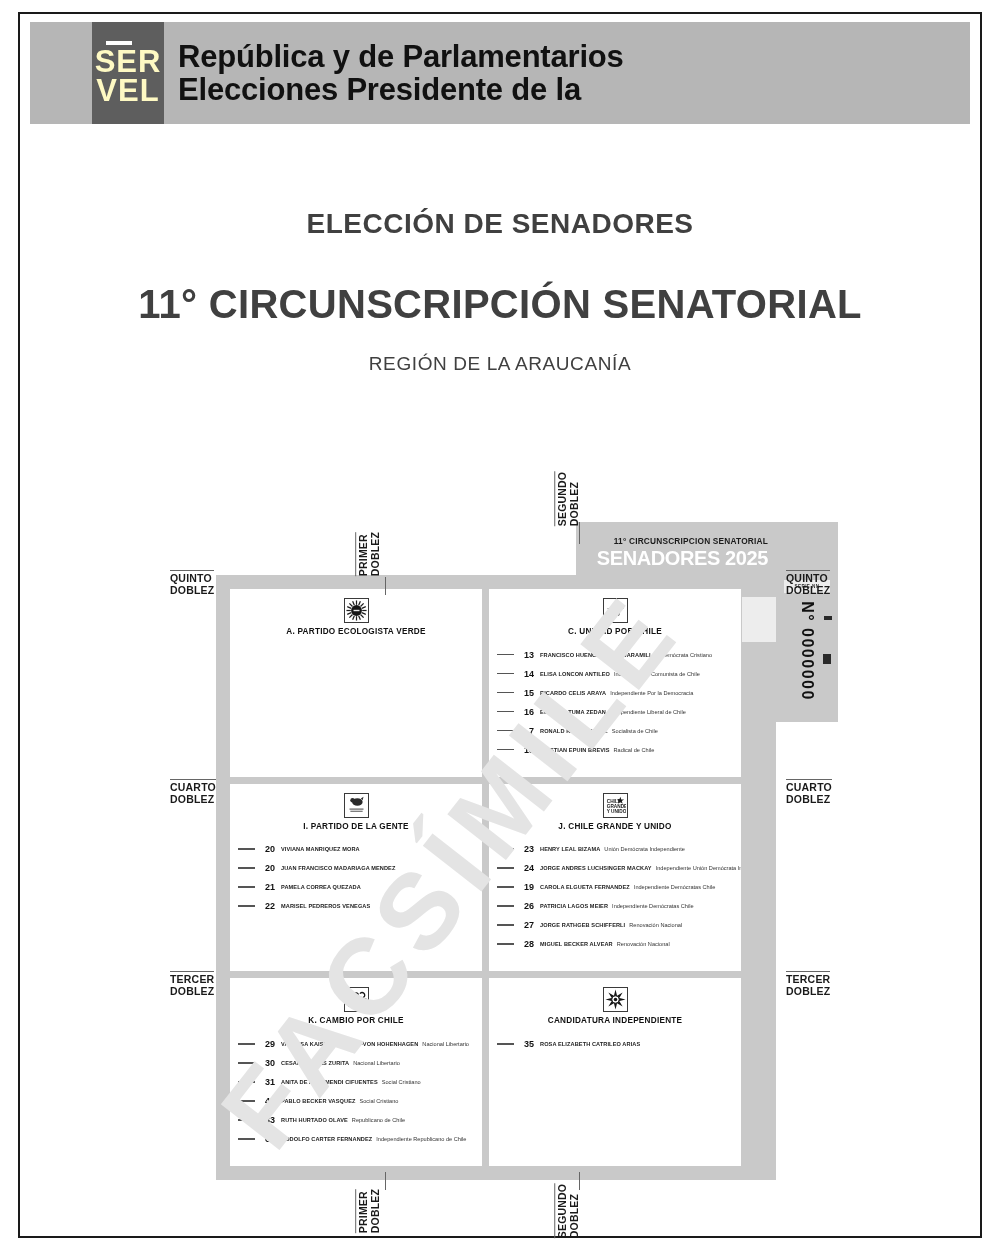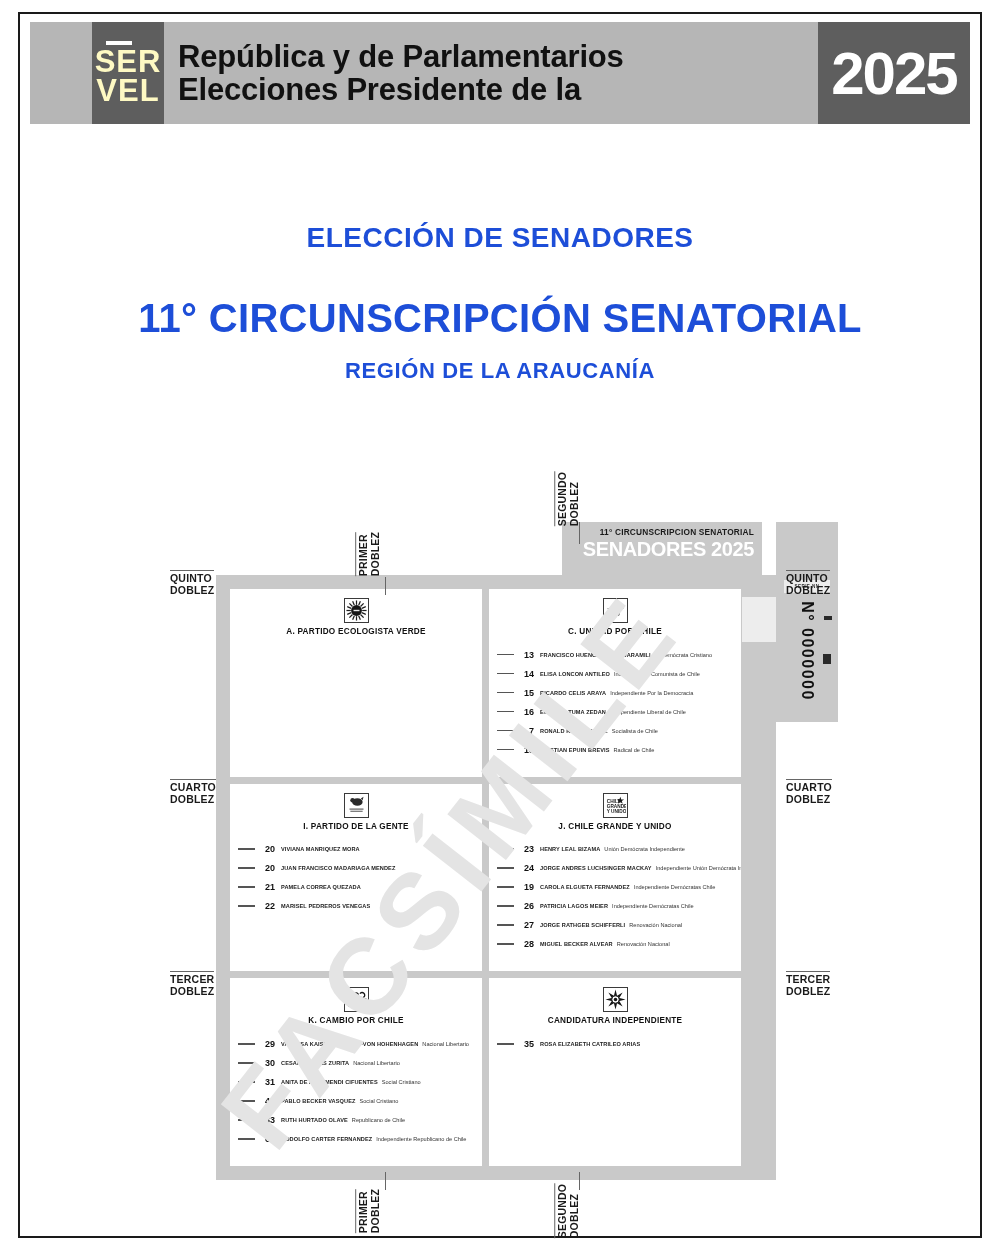--- a/index.html
+++ b/index.html
@@ -88,41 +88,41 @@
     justify-content: center;
     font-size: 60px;
     font-weight: 700;
     letter-spacing: -2px;
     font-family: "Liberation Sans", sans-serif;
   }
 
   
   #headings {
     position: absolute;
-    left: 0; top: 222px;
+    left: 0; top: 208px;
     width: 1000px;
     text-align: center;
-    color: #1d4ed8;
+    color: #404040;
   }
   #h-election {
     font-size: 28px;
     font-weight: 700;
     letter-spacing: 0.5px;
   }
   #h-district {
     font-size: 40px;
     font-weight: 700;
     letter-spacing: 0.3px;
     margin-top: 42px;
   }
   #h-region {
-    font-size: 22px;
-    font-weight: 700;
+    font-size: 19px;
+    font-weight: 400;
     letter-spacing: 0.6px;
-    margin-top: 17px;
+    margin-top: 26px;
   }
 
   
   #watermark {
     position: absolute;
     left: 170px; top: 640px;
     width: 560px; height: 460px;
     display: flex;
     align-items: center;
     justify-content: center;
@@ -223,24 +223,24 @@
     font-size: 5.6px;
     font-weight: 400;
     color: #333;
     margin-left: 4px;
     white-space: nowrap;
   }
 
   
   #ballot-head {
     position: absolute;
-    left: 346px; top: -53px;
+    left: 360px; top: -53px;
     width: 200px; height: 53px;
     background: #c9c9c9;
-    padding: 5px 8px 0 0;
+    padding: 14px 8px 0 0;
     text-align: right;
   }
   #bh-district {
     font-size: 8.3px;
     font-weight: 700;
     color: #1a1a1a;
     letter-spacing: 0.2px;
   }
   #bh-title {
     font-size: 20px;
@@ -371,21 +371,20 @@
       <div id="servel-bar"></div>
       <div class="servel-word">SER</div>
       <div class="servel-word">VEL</div>
     </div>
 
     <div id="masthead-title">
       <div class="mh-line">República y de Parlamentarios</div>
       <div class="mh-line">Elecciones Presidente de la</div>
     </div>
 
-    <div id="masthead-year">2025</div>
   </div>
 
   <div id="headings">
     <div id="h-election">ELECCIÓN DE SENADORES</div>
     <div id="h-district">11° CIRCUNSCRIPCIÓN SENATORIAL</div>
     <div id="h-region">REGIÓN DE LA ARAUCANÍA</div>
   </div>
 
   <div class="fold" id="fold-quinto-l">
     <span class="l1">QUINTO</span>

